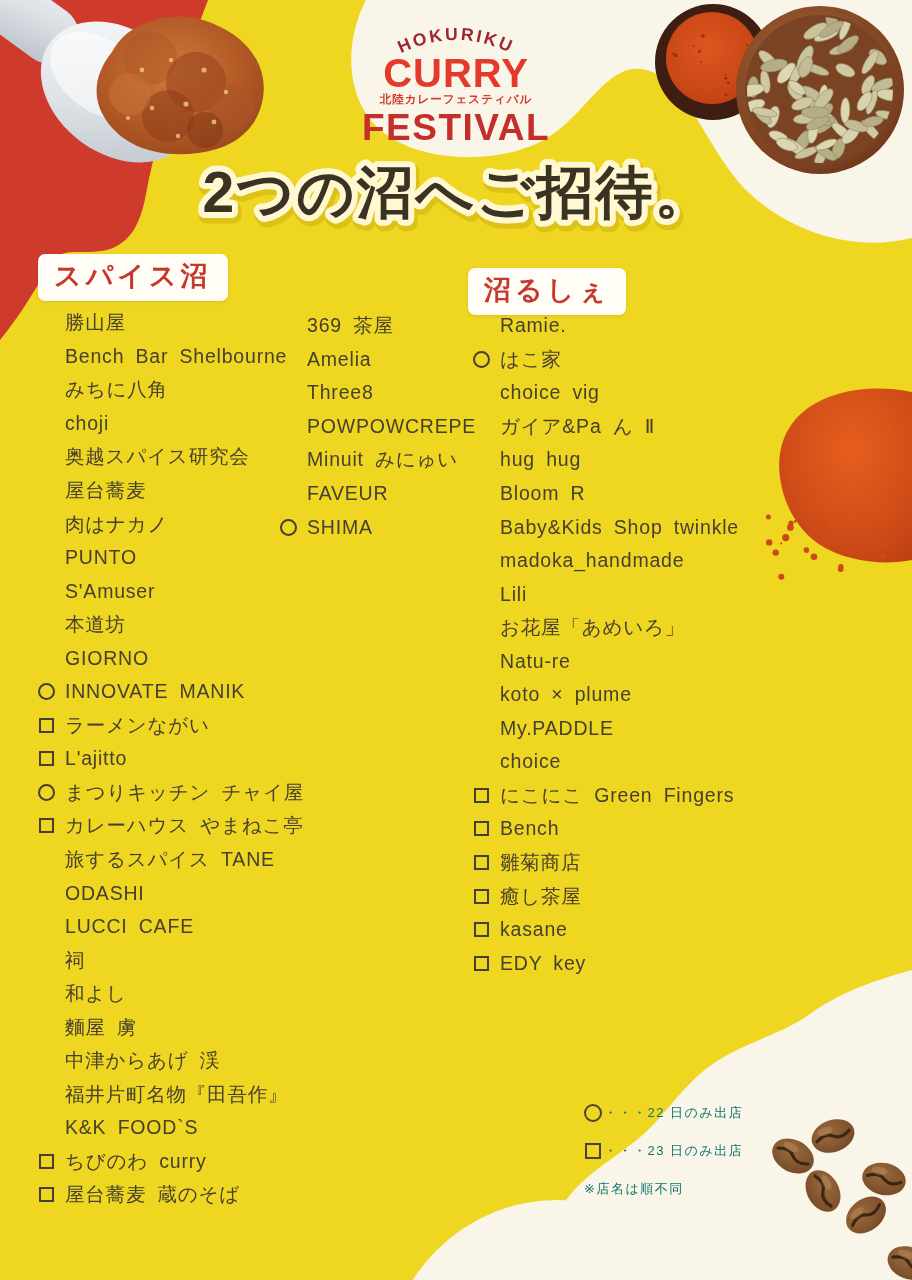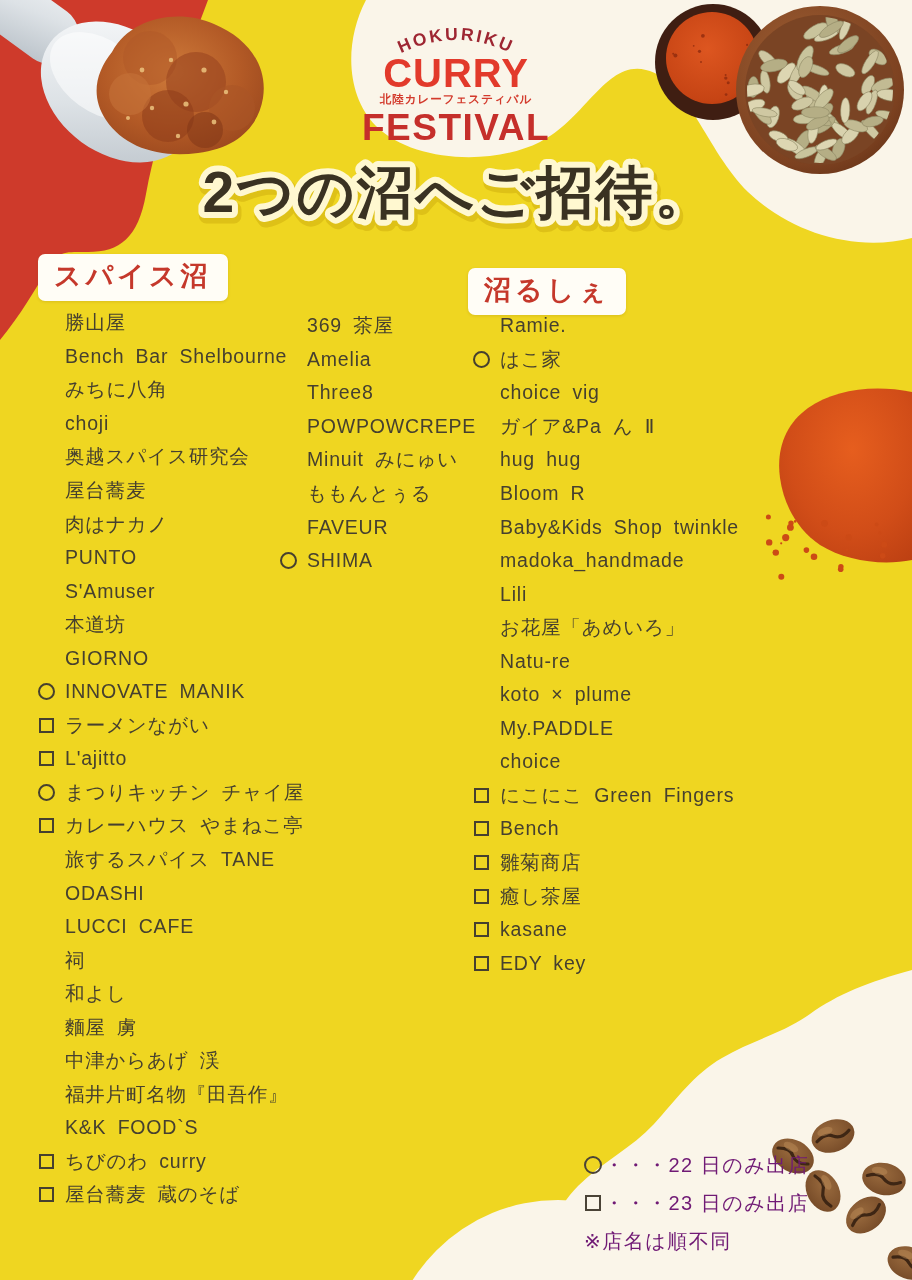--- a/index.html
+++ b/index.html
@@ -15,21 +15,21 @@
   .hdr2{left:468px;top:268px;text-align:center;}
   .col{position:absolute;color:#46402F;font-size:19.5px;}
   #col1{left:38px;top:306px;}
   #col2{left:280px;top:309px;}
   #col3{left:473px;top:309px;}
   .item{display:flex;align-items:center;height:33.55px;letter-spacing:.8px;word-spacing:5px;white-space:nowrap;}
   .marker{flex:0 0 17px;width:17px;height:17px;margin-right:10px;box-sizing:border-box;border:none;}
   .marker.circle{border:2.5px solid #46402F;border-radius:50%;}
   .marker.square{flex-basis:15px;width:15px;height:15px;margin:1px 11px 1px 1px;border:2.5px solid #46402F;}
   .label{display:inline-block;}
-  .legend{position:absolute;left:584px;top:1146px;color:#701a75;font-size:20px;}
+  .legend{position:absolute;left:584px;top:1094px;color:#0f766e;font-size:13px;}
   .legend-row{display:flex;align-items:center;height:38px;letter-spacing:1.5px;white-space:nowrap;}
   .legend-row .lmark{flex:0 0 18px;width:18px;height:18px;box-sizing:border-box;margin-right:2px;}
   .legend-row .lmark.circle{border:2.5px solid #4A4336;border-radius:50%;}
   .legend-row .lmark.square{flex-basis:16px;width:16px;height:16px;margin:1px 3px 1px 1px;border:2.5px solid #4A4336;}
   .title-text{font-family:"Liberation Sans","DejaVu Sans",sans-serif;font-weight:bold;}
 </style>
 </head>
 <body>
 
 <div class="poster">
@@ -401,24 +401,20 @@
       <div class="item">
         <span class="marker none"></span>
         <span class="label">POWPOWCREPE</span>
       </div>
       <div class="item">
         <span class="marker none"></span>
         <span class="label">Minuit みにゅい</span>
       </div>
       <div class="item">
         <span class="marker none"></span>
-        <span class="label">ももんとぅる</span>
-      </div>
-      <div class="item">
-        <span class="marker none"></span>
         <span class="label">FAVEUR</span>
       </div>
       <div class="item">
         <span class="marker circle"></span>
         <span class="label">SHIMA</span>
       </div>
     </div>
   <div id="col3" class="col">
       <div class="item">
         <span class="marker none"></span>

